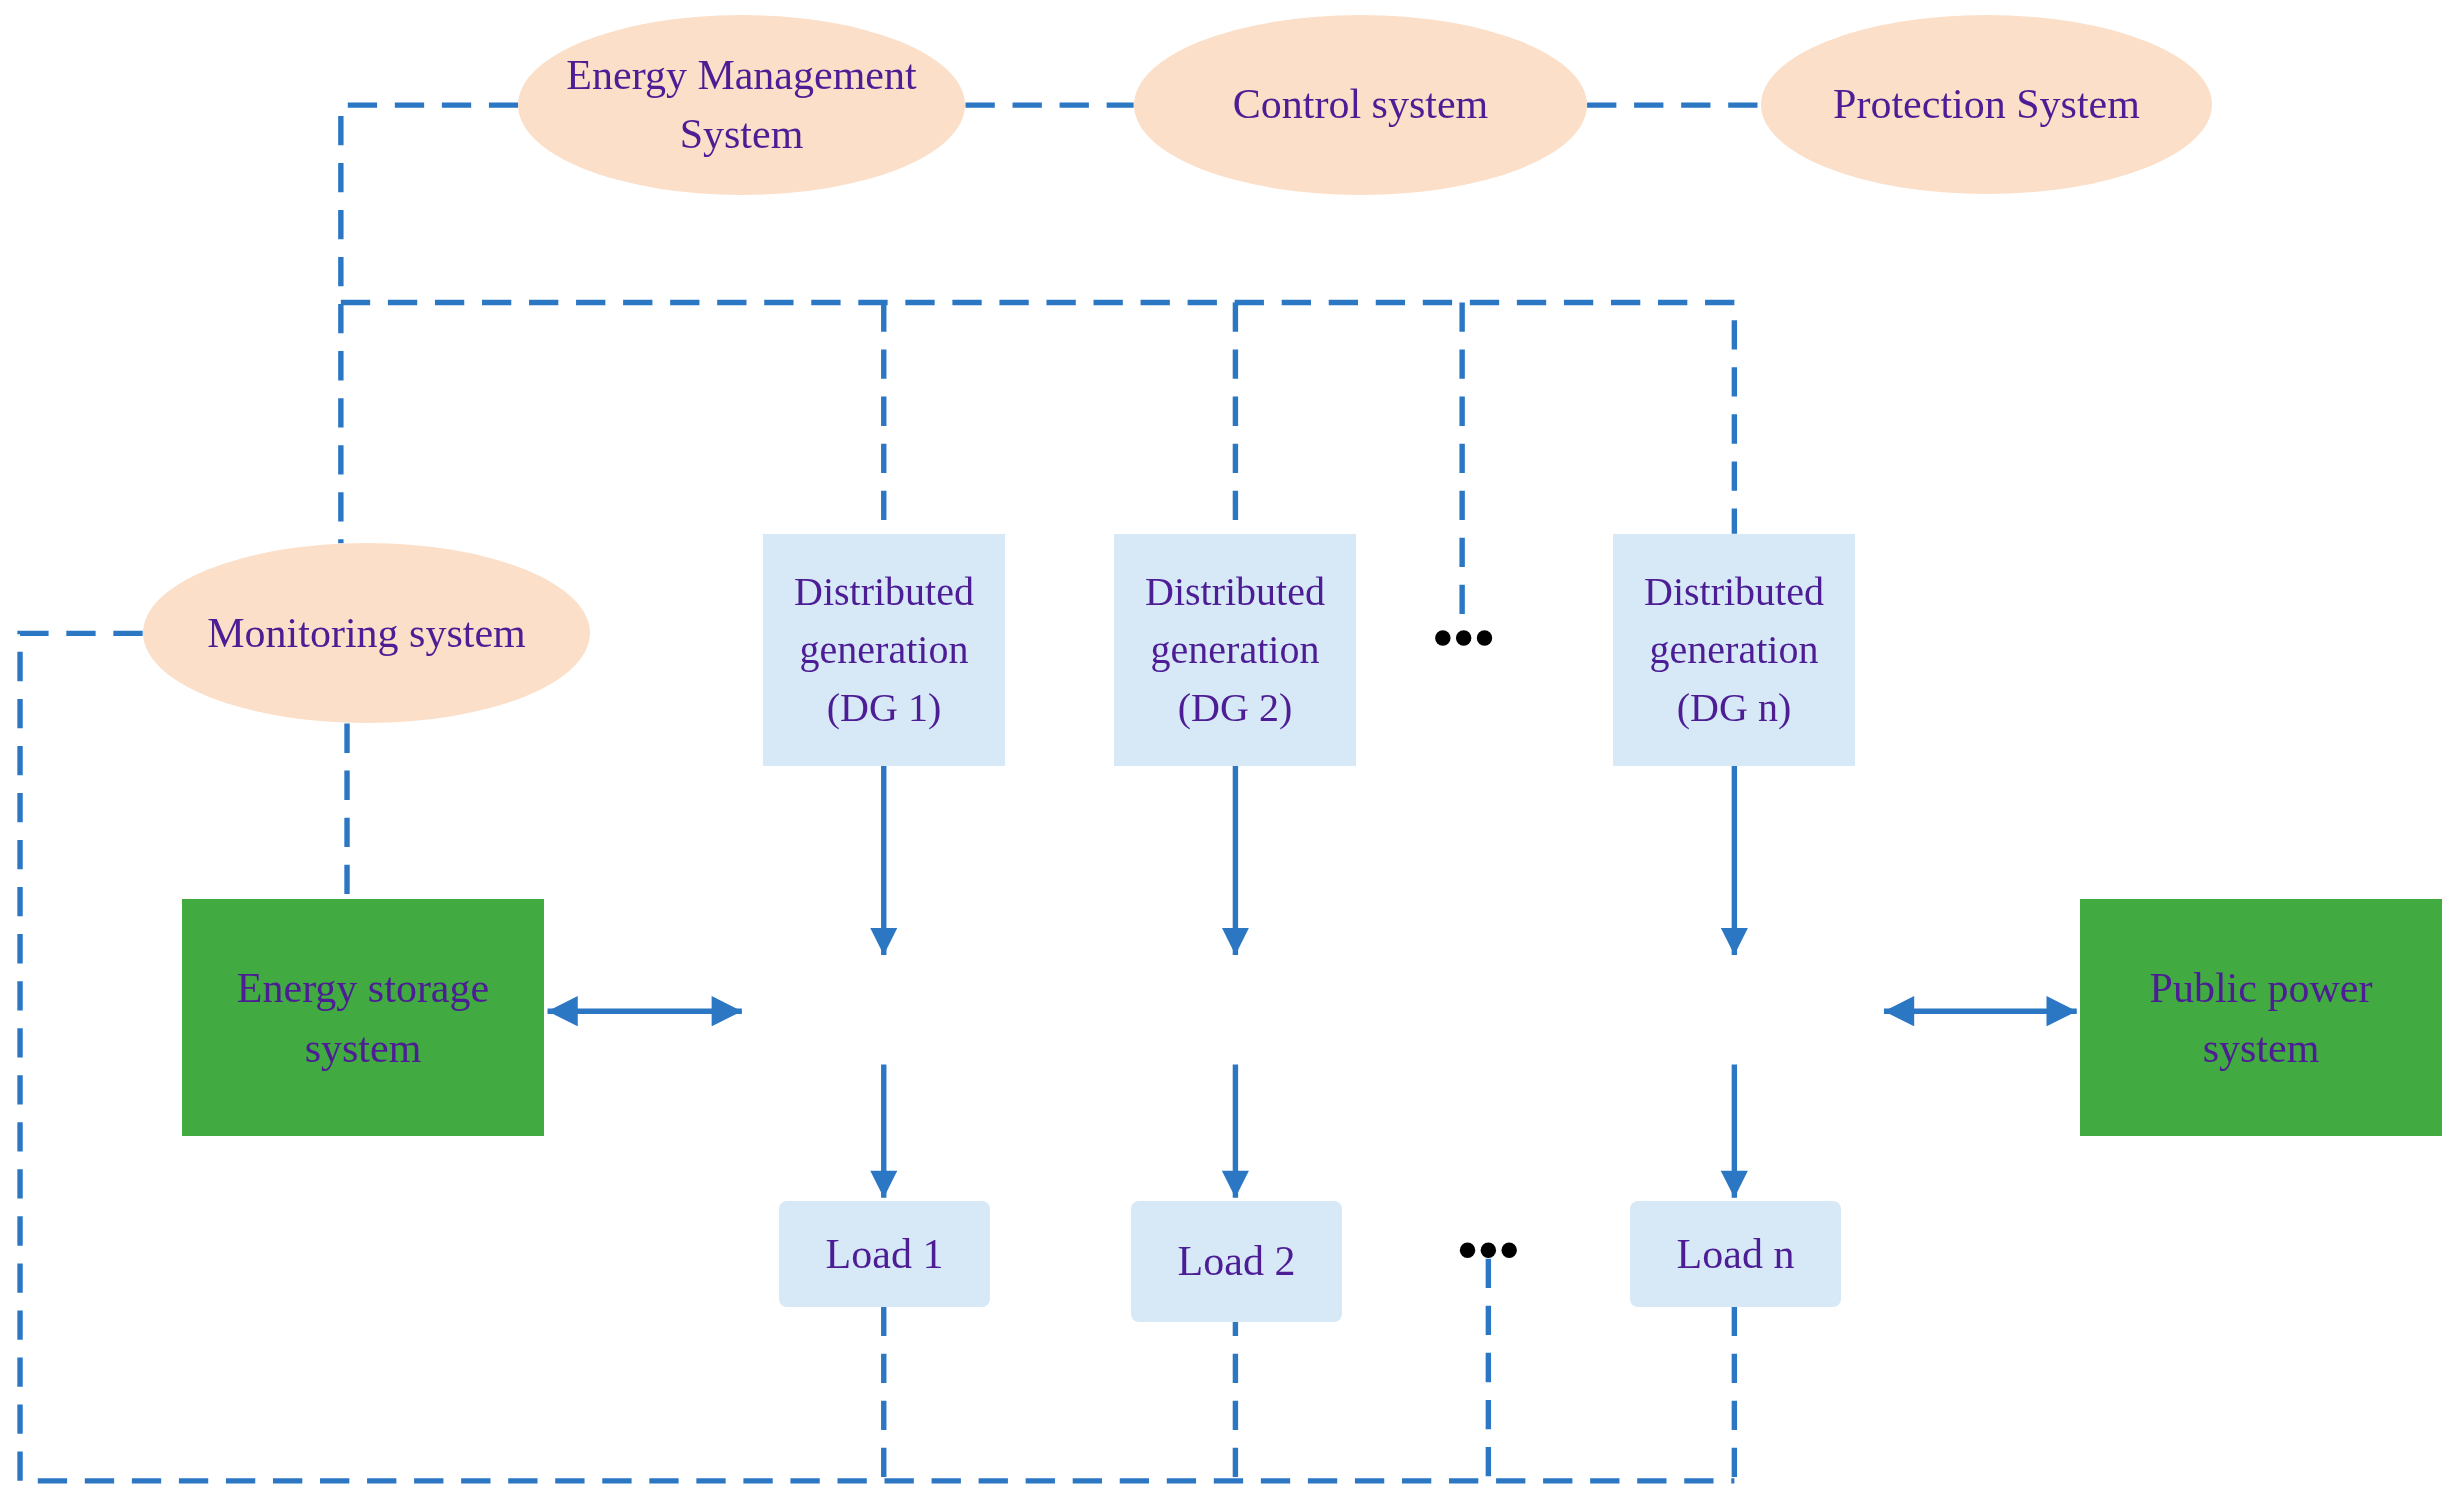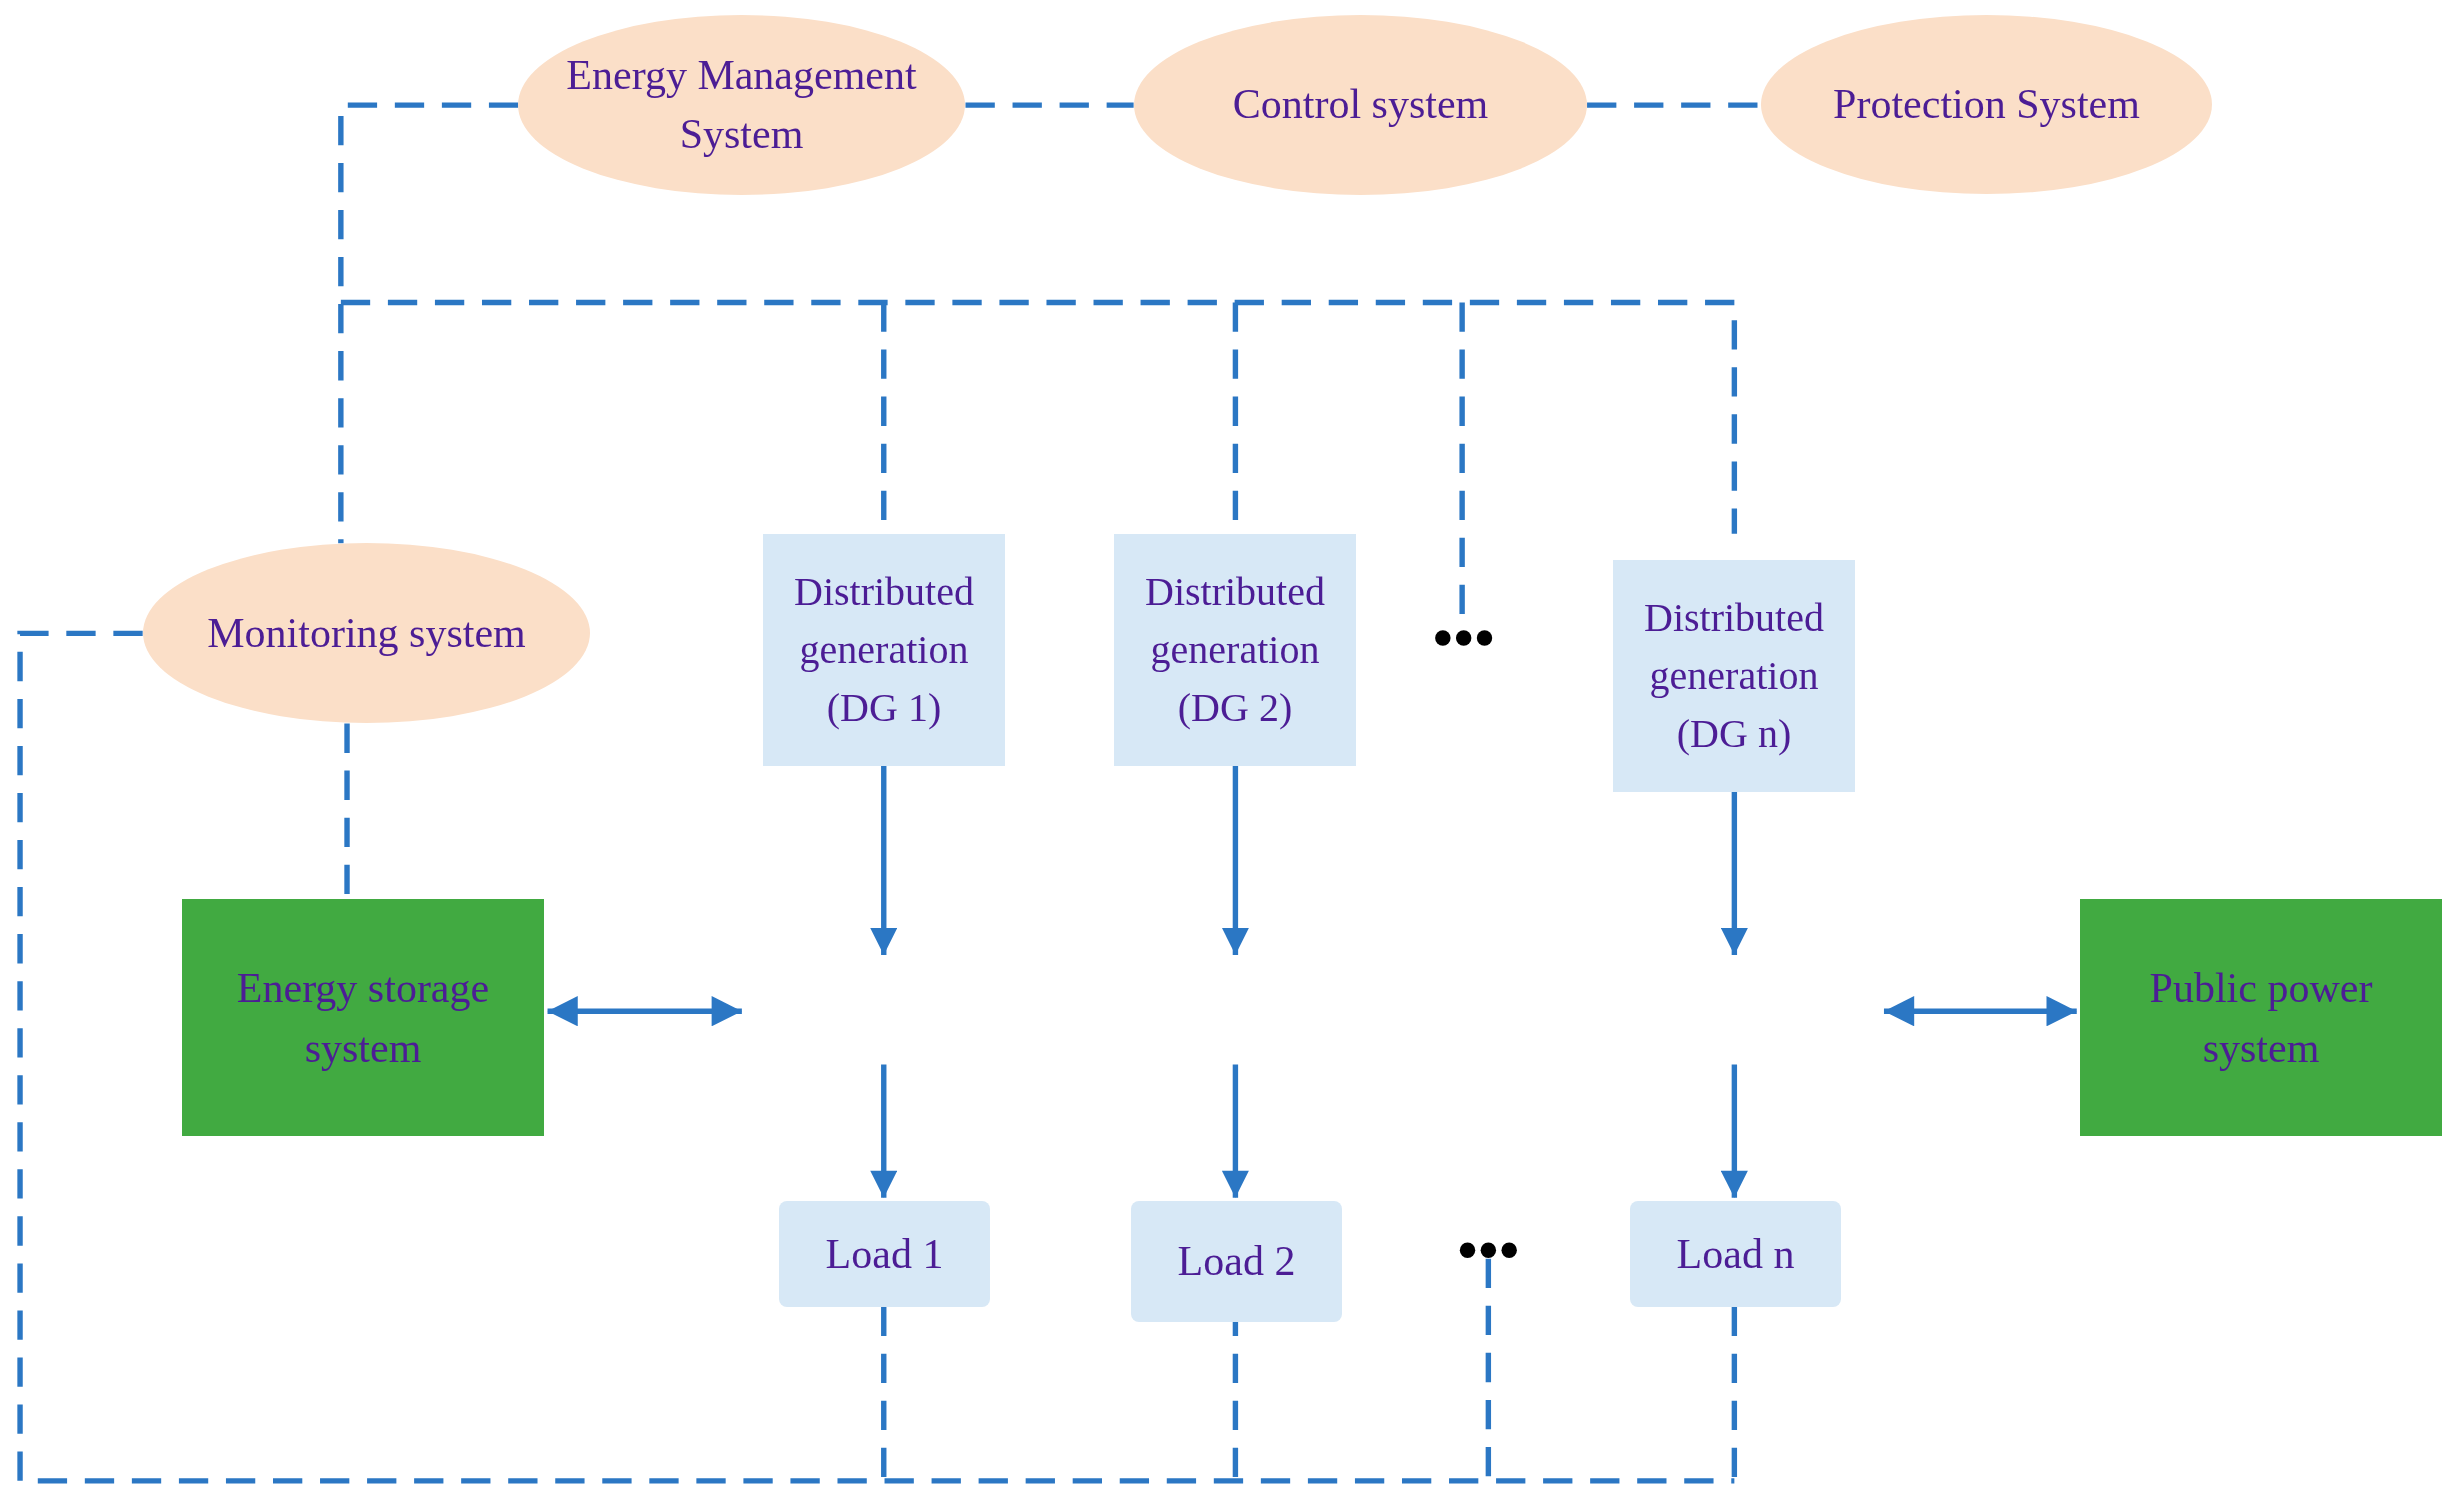--- a/index.html
+++ b/index.html
@@ -122,21 +122,21 @@
   <div class="node ellipse" style="left:143px;top:543px;width:447px;height:180px;">
     <span>Monitoring system</span>
   </div>
 
   <div class="node bluebox" style="left:763px;top:534px;width:242px;height:232px;">
     <span>Distributed generation (DG 1)</span>
   </div>
   <div class="node bluebox" style="left:1114px;top:534px;width:242px;height:232px;">
     <span>Distributed generation (DG 2)</span>
   </div>
-  <div class="node bluebox" style="left:1613px;top:560px;width:242px;height:232px;">
+  <div class="node bluebox" style="left:1613px;top:534px;width:242px;height:232px;">
     <span>Distributed generation (DG n)</span>
   </div>
 
 
   <div class="node greenbox" style="left:182px;top:899px;width:362px;height:237px;">
     <span>Energy storage system</span>
   </div>
   <div class="node greenbox" style="left:2080px;top:899px;width:362px;height:237px;">
     <span>Public power system</span>
   </div>

